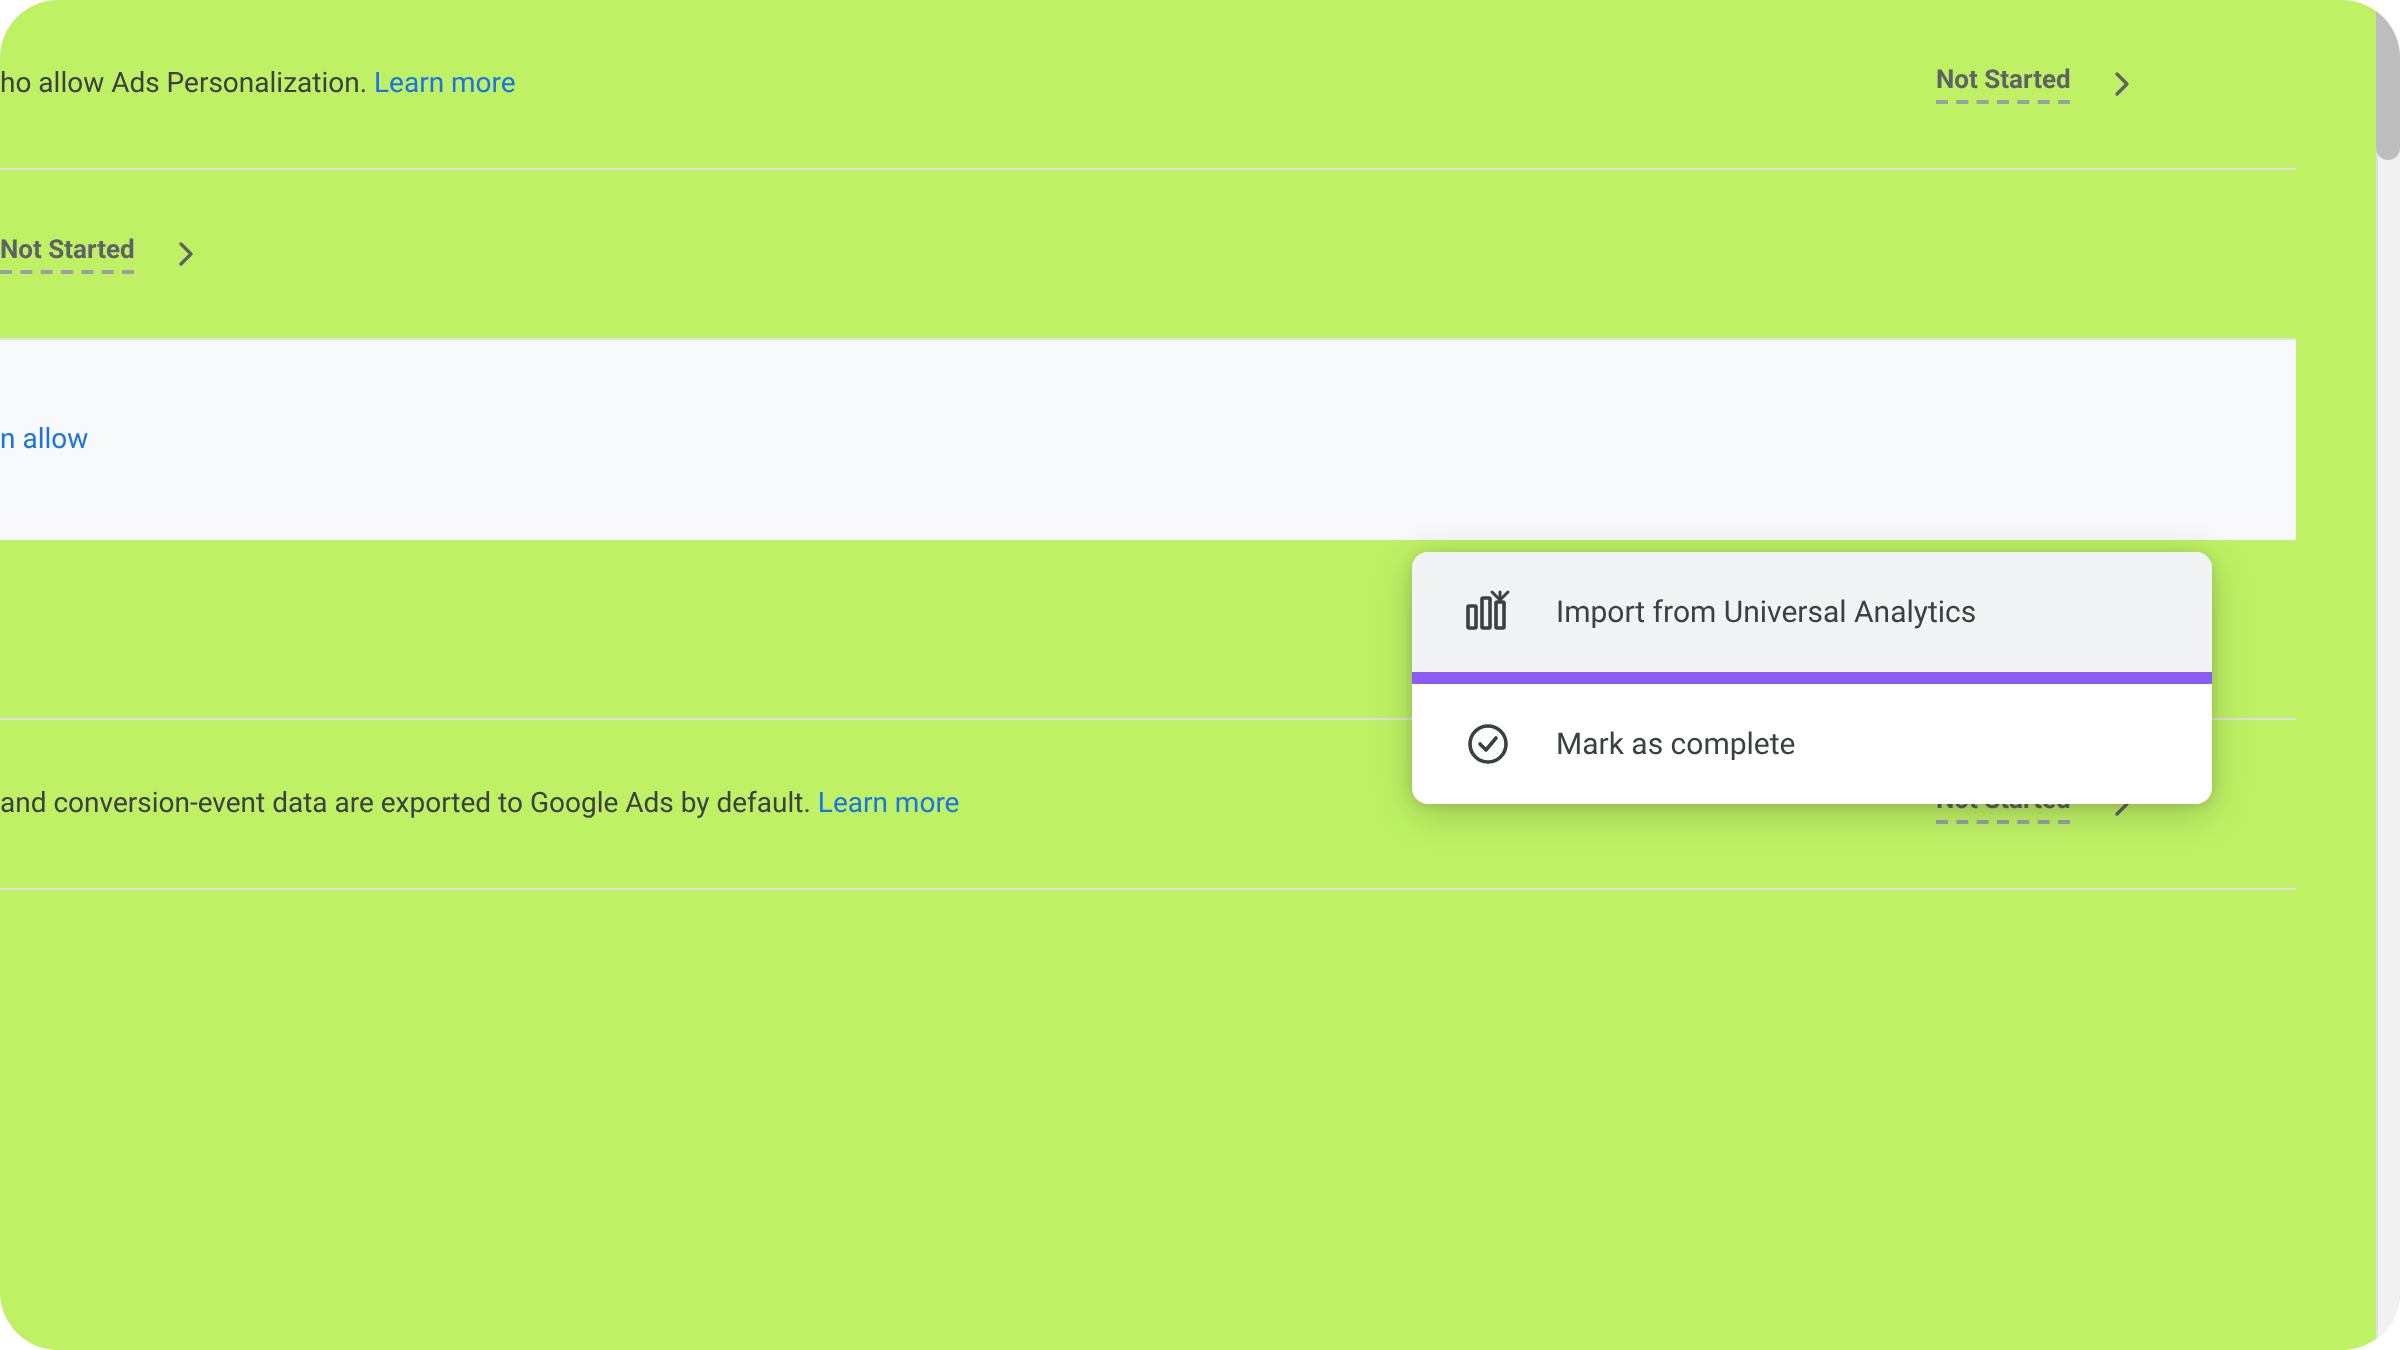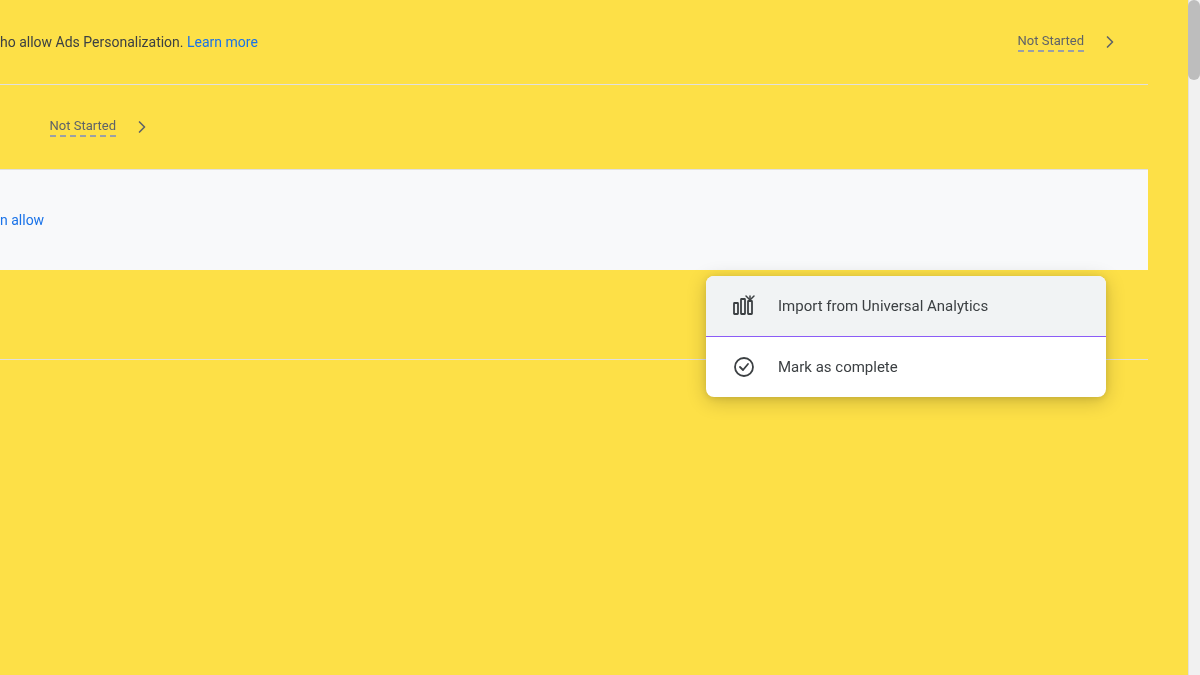--- a/index.html
+++ b/index.html
@@ -13,23 +13,24 @@
       background: #fff;
       width: 1200px;
       height: 675px;
       overflow: hidden;
       position: relative;
     }
 
     .page-container {
       width: 1200px;
       height: 675px;
-      background: #fde047;
+      background: #bef264;
       position: relative;
       overflow: hidden;
+      border-radius: 29px;
     }
 
     
     .scrollbar {
       position: absolute;
       right: 0;
       top: 0;
       width: 12px;
       height: 675px;
       background: #f1f1f1;
@@ -77,21 +78,22 @@
       text-decoration: none;
       cursor: pointer;
     }
 
     .row-right {
       display: flex;
       align-items: center;
       gap: 8px;
       flex-shrink: 0;
       min-width: 160px;
-      justify-content: flex-end;
+      justify-content: flex-start;
+      font-weight: bold;
     }
 
     .not-started-badge {
       font-size: 13px;
       color: #5f6368;
       border-bottom: 2px dashed #9aa0a6;
       padding-bottom: 2px;
       cursor: pointer;
     }
 
@@ -152,21 +154,21 @@
       overflow: hidden;
     }
 
     .dropdown-item {
       display: flex;
       align-items: center;
       padding: 16px 24px;
       cursor: pointer;
       gap: 20px;
       transition: background 0.15s;
-      border-bottom: 1px solid #8b5cf6;
+      border-bottom: 6px solid #8b5cf6;
     }
 
     .dropdown-item:last-child {
       border-bottom: none;
     }
 
     .dropdown-item.highlighted {
       background: #f1f3f4;
     }
 
@@ -231,20 +233,34 @@
       </div>
       <div class="row-right">
       </div>
     </div>
 
     <div class="row-item" style="min-height: 90px;">
       <div class="row-left"></div>
       <div class="row-right"></div>
     </div>
 
+    <div class="row-item">
+      <div class="row-left">
+        <span>and conversion-event data are exported to Google Ads by default. </span>
+        <a class="learn-more" href="#">Learn more</a>
+      </div>
+      <div class="row-right">
+        <span class="not-started-badge">Not Started</span>
+        <button class="chevron-btn">
+          <svg viewBox="0 0 24 24" fill="none" stroke="currentColor" stroke-width="2" stroke-linecap="round" stroke-linejoin="round">
+            <polyline points="9 18 15 12 9 6"></polyline>
+          </svg>
+        </button>
+      </div>
+    </div>
 
     <div class="dropdown-menu">
 
       <div class="dropdown-item highlighted">
         <div class="dropdown-icon">
 
           <svg viewBox="0 0 24 24" fill="none" stroke="currentColor" stroke-width="1.8" stroke-linecap="round" stroke-linejoin="round">
             <rect x="2" y="9" width="4" height="11" rx="0.5"></rect>
             <rect x="9" y="5" width="4" height="15" rx="0.5"></rect>
             <path d="M16 3 L16 20" stroke-width="0"></path>

